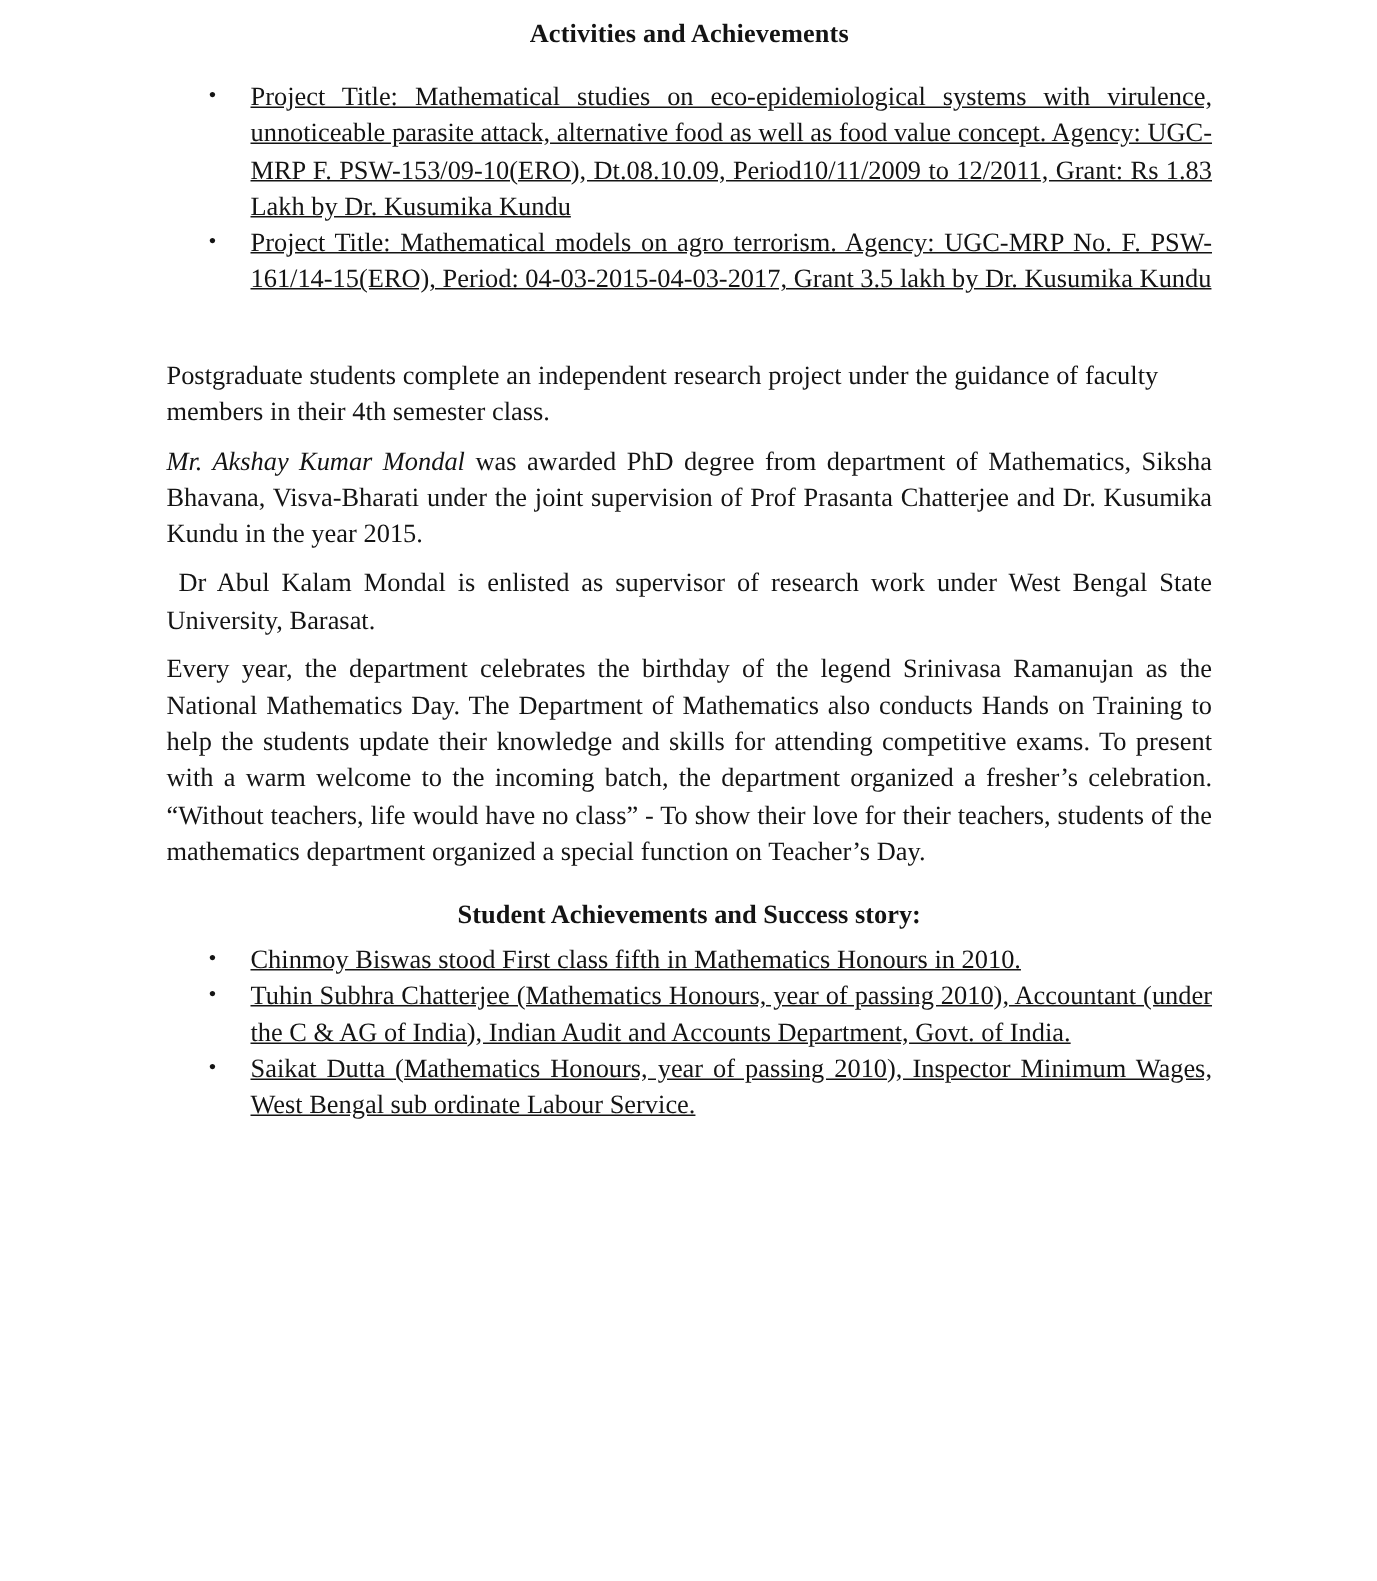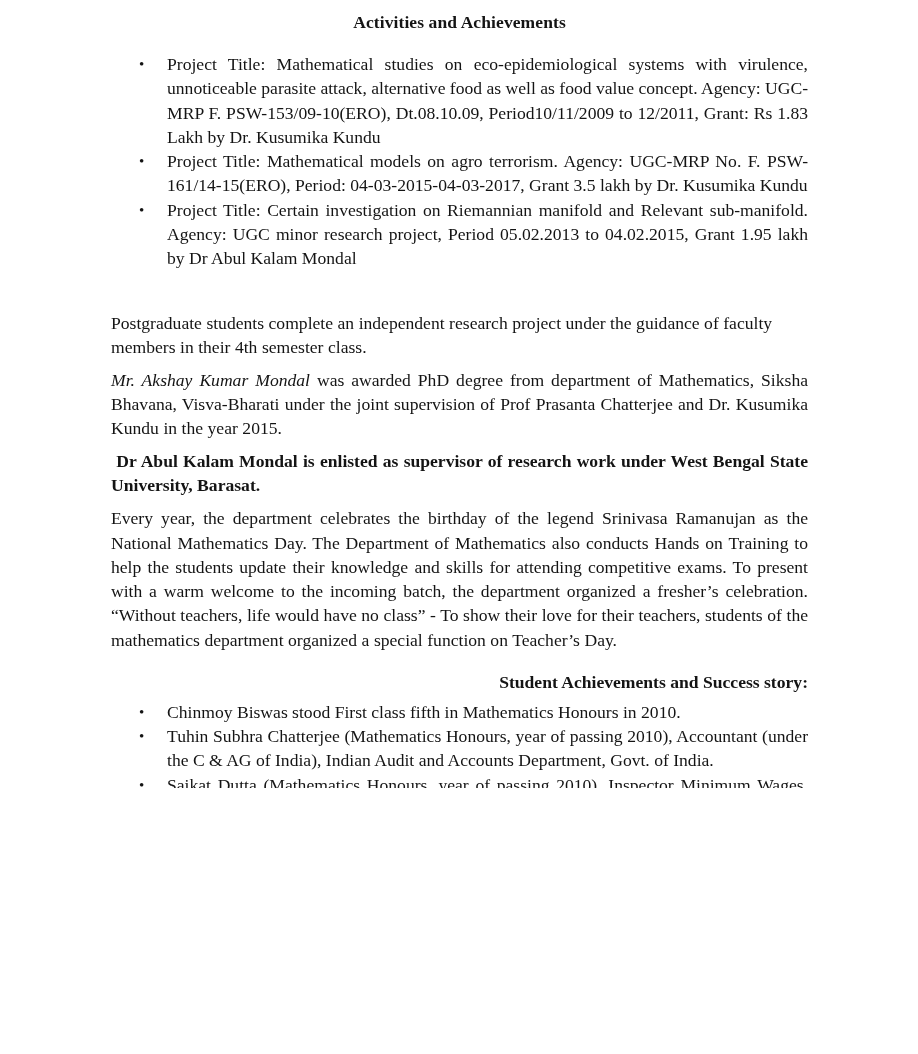--- a/index.html
+++ b/index.html
@@ -52,21 +52,21 @@
 
   p.body-par:last-child {
     margin-bottom: 0;
   }
 
   .sec-head {
     font-size: 17.6px;
     font-weight: bold;
     line-height: 24.3px;
     margin: 0 0 6px 0;
-    text-align: right;
+    text-align: center;
   }
 
   ul.bullets {
     list-style: none;
     margin: 0 0 9px 0;
     padding: 0;
   }
 
   ul.bullets.tight {
     margin-bottom: 0;
@@ -74,56 +74,56 @@
 
   ul.bullets > li {
     position: relative;
     font-size: 17.6px;
     line-height: 24.3px;
     text-align: justify;
     text-justify: inter-word;
     margin: 0 0 0 0;
     padding-left: 56px;
     hyphens: none;
+    text-decoration: underline;
   }
 
   ul.bullets > li::before {
     content: "\2022";
     position: absolute;
     left: 28px;
     top: 0;
     font-size: 15px;
     line-height: 24.3px;
     color: #141414;
   }
 
   .it {
     font-style: italic;
   }
 
   
   .gap-sm { height: 4px; }
   .gap-md { height: 9px; }
 
-  .lead-space { white-space: pre-wrap; font-weight: bold; }
+  .lead-space { white-space: pre-wrap; }
 </style>
 </head>
 <body>
 
 <div class="page">
 
   <h1 class="doc-title">Activities and Achievements</h1>
 
 
   <div class="gap-sm"></div>
 
   <ul class="bullets">
     <li>Project Title: Mathematical studies on eco-epidemiological systems with virulence, unnoticeable parasite attack, alternative food as well as food value concept. Agency: UGC-MRP F. PSW-153/09-10(ERO), Dt.08.10.09, Period10/11/2009 to 12/2011, Grant: Rs 1.83 Lakh by Dr. Kusumika Kundu</li>
     <li>Project Title:  Mathematical models on agro terrorism.  Agency: UGC-MRP No. F. PSW-161/14-15(ERO), Period: 04-03-2015-04-03-2017, Grant 3.5 lakh by Dr. Kusumika Kundu</li>
-    <li>Project Title: Certain investigation on Riemannian manifold and Relevant sub-manifold. Agency: UGC minor research project, Period 05.02.2013 to 04.02.2015, Grant 1.95 lakh by Dr Abul Kalam Mondal</li>
   </ul>
 
 
   <p class="body-par ragged">Postgraduate students complete an independent research project under the guidance of faculty members in their 4th semester class.</p>
 
   <p class="body-par"><span class="it">Mr. Akshay Kumar Mondal</span><span> was awarded PhD degree from department of Mathematics, Siksha Bhavana, Visva-Bharati under the joint supervision of Prof Prasanta Chatterjee and Dr. Kusumika Kundu in the year 2015.</span></p>
 
   <p class="body-par lead-space"> Dr Abul Kalam Mondal is enlisted as supervisor of research work under West Bengal State University, Barasat.</p>
 
   <p class="body-par">Every year, the department celebrates the birthday of the legend Srinivasa Ramanujan as the National Mathematics Day. The Department of Mathematics also conducts Hands on Training to help the students update their knowledge and skills for attending competitive exams.  To present with a warm welcome to the incoming batch, the department organized a fresher’s celebration. “Without teachers, life would have no class” - To show their love for their teachers, students of the mathematics department organized a special function on Teacher’s Day.</p>

